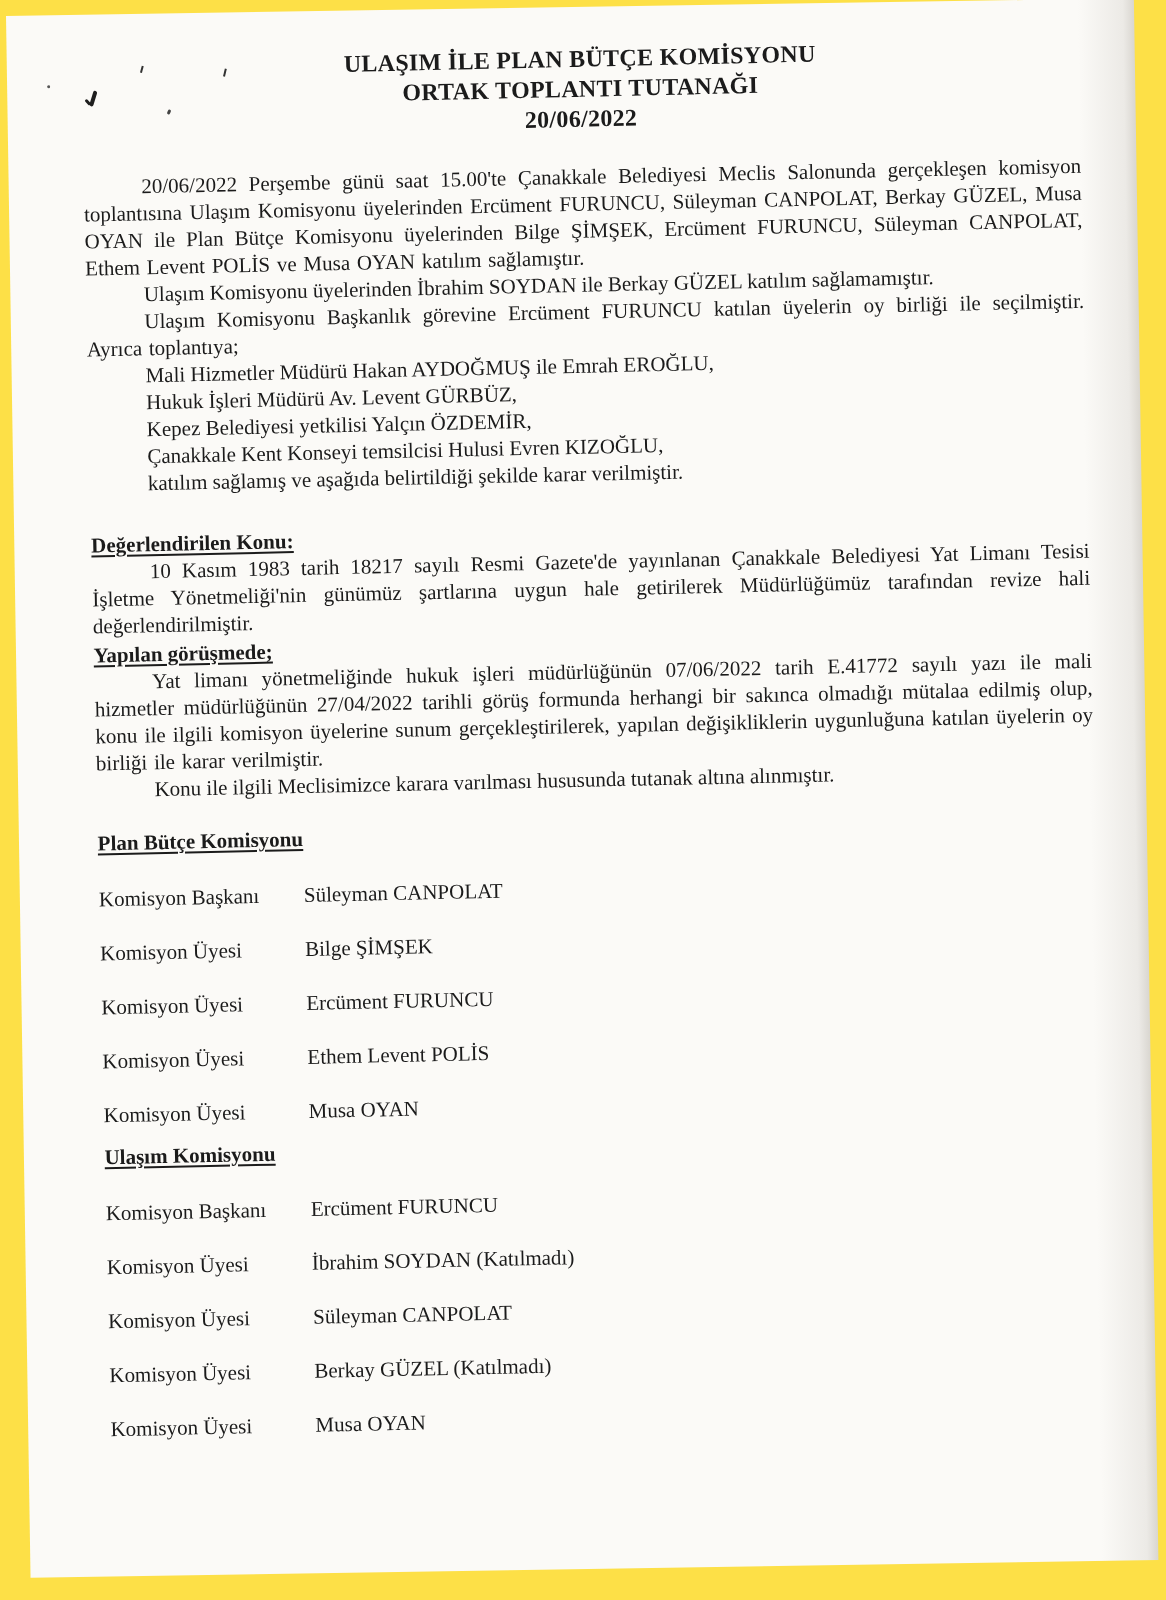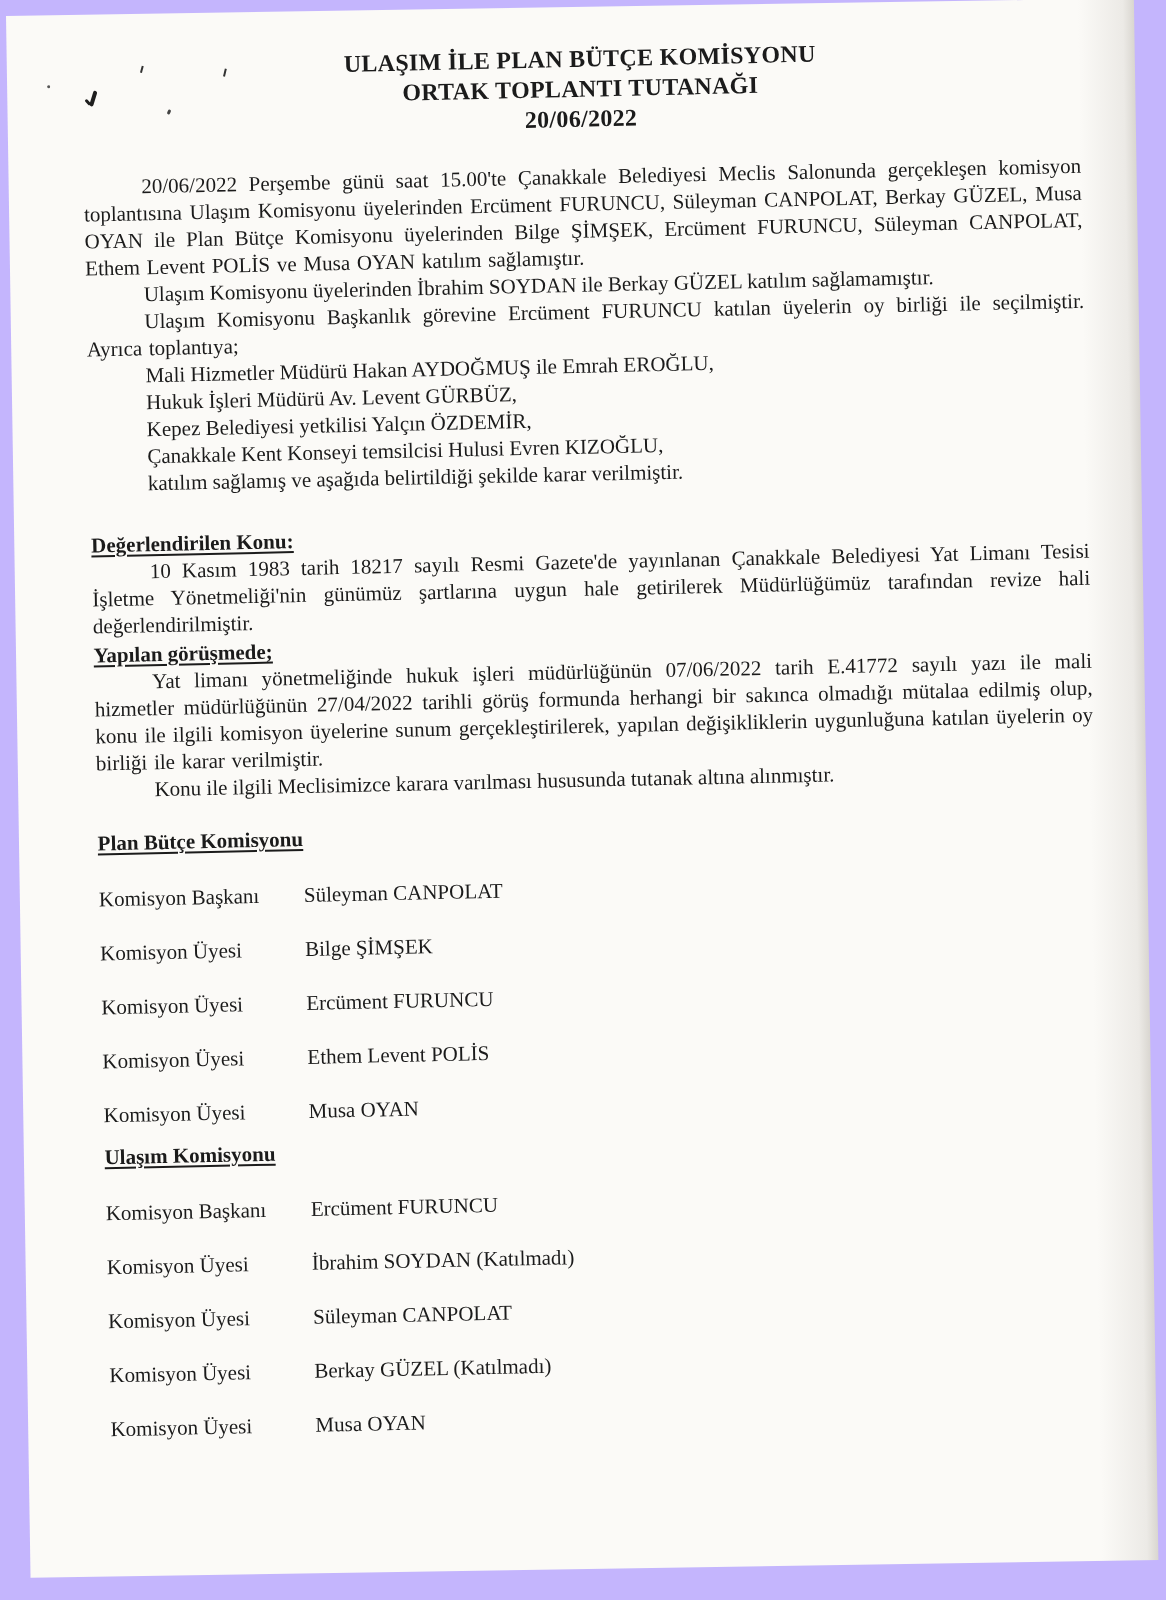--- a/index.html
+++ b/index.html
@@ -8,21 +8,21 @@
     background: #050505;
     width: 1166px;
     height: 1600px;
     overflow: hidden;
     font-family: "Liberation Serif", "DejaVu Serif", serif;
   }
   .scan-bg {
     position: relative;
     width: 1166px;
     height: 1600px;
-    background: #c4b5fd;
+    background: #fde047;
     overflow: hidden;
   }
   .page {
     position: absolute;
     left: 6px;
     top: 16px;
     width: 1128px;
     height: 1562px;
     background: linear-gradient(90deg, #fbfaf7 0%, #fbfaf7 95%, #eceae6 99%, #d9d6d0 100%);
     transform: rotate(-0.9deg);

